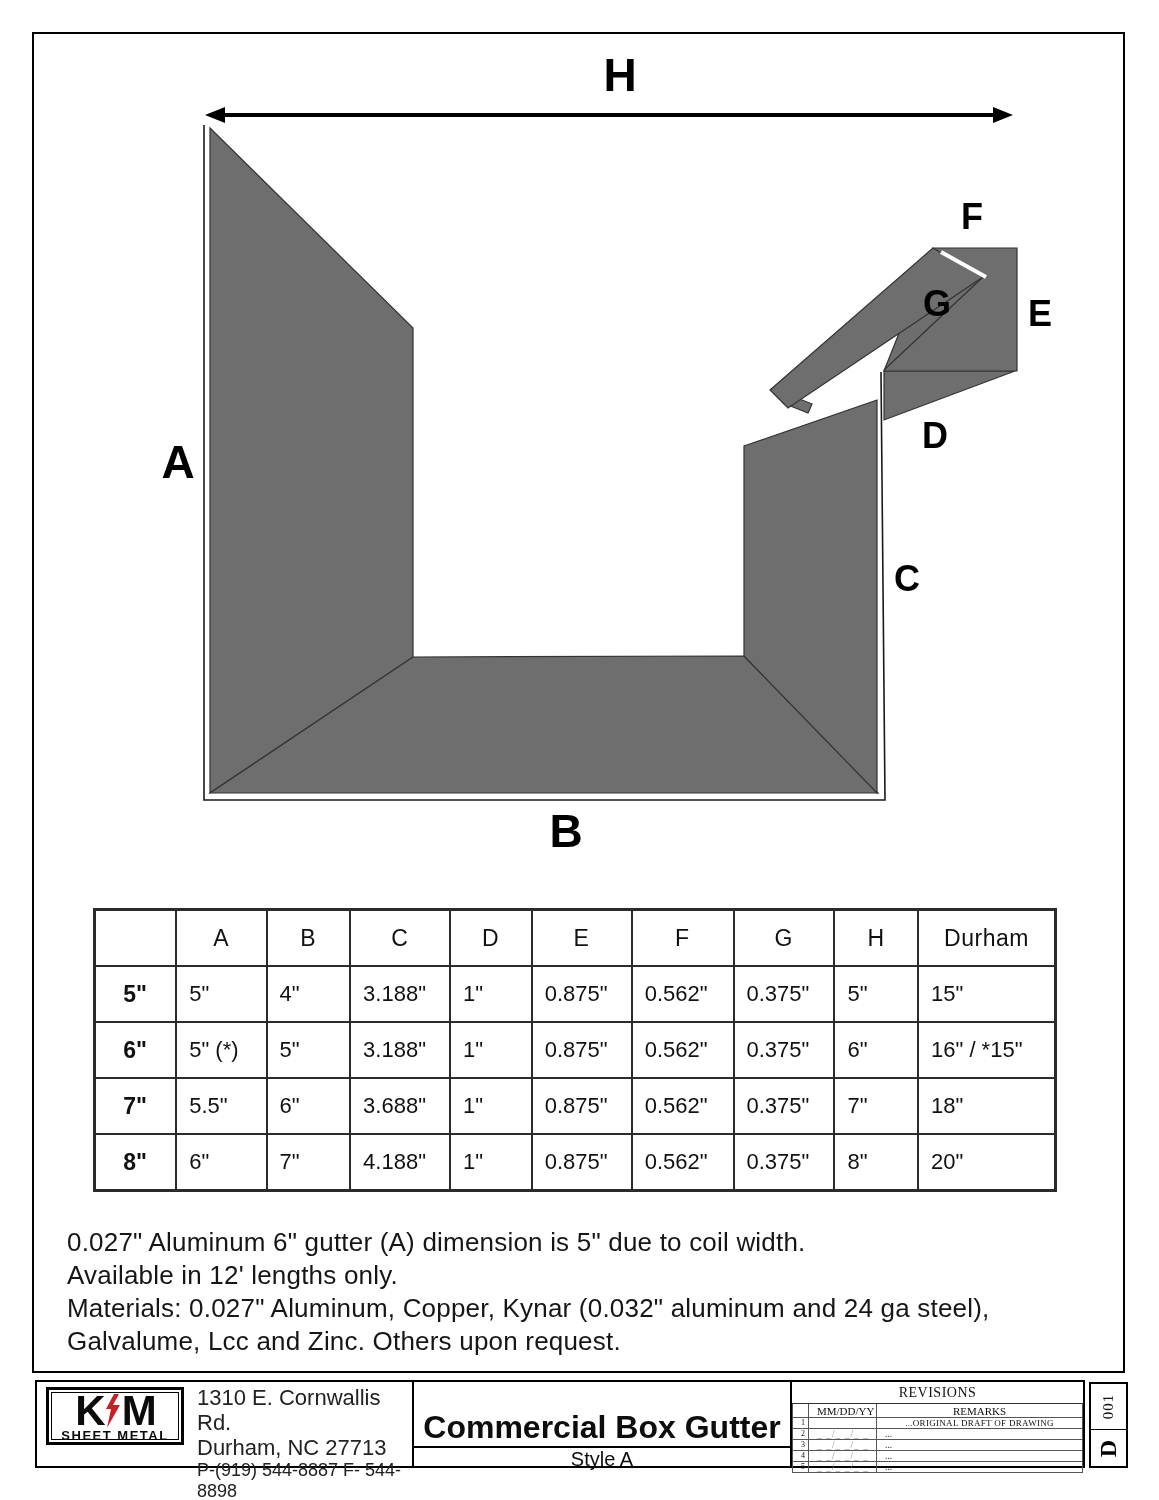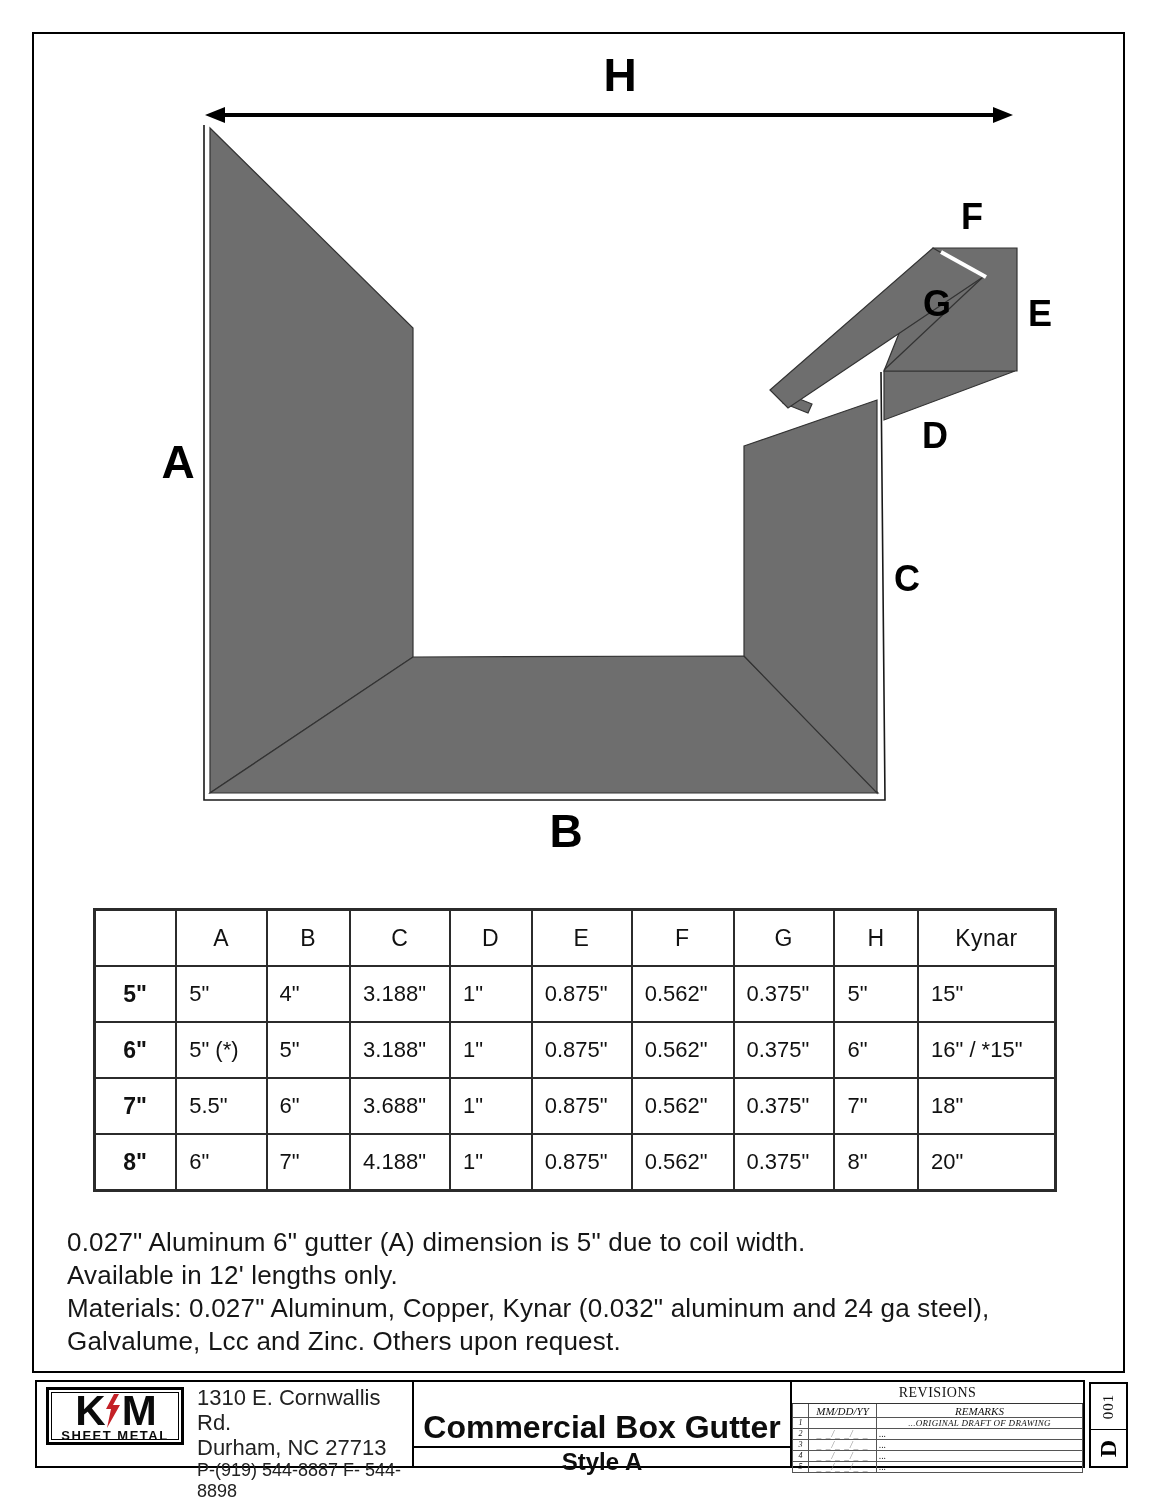--- a/index.html
+++ b/index.html
@@ -40,29 +40,29 @@
   .logo-bolt{margin:0 1px;}
   .logo-sub{font-size:13px;font-weight:700;letter-spacing:1.5px;color:#0b0b0b;margin-top:-4px;}
   .address{position:absolute;left:160px;top:3px;width:214px;color:#222;}
   .addr-lg{font-size:22px;line-height:25px;}
   .addr-sm{font-size:18px;line-height:21px;}
   .contact{position:absolute;left:7px;bottom:1px;font-size:16.5px;color:#111;}
   .tb-mid{width:380px;flex:0 0 auto;border-left:2px solid #000;border-right:2px solid #000;
           box-sizing:border-box;display:flex;flex-direction:column;}
   .tb-title{height:53px;border-bottom:2px solid #000;display:flex;align-items:center;
             justify-content:center;font-size:32px;font-weight:700;letter-spacing:0px;color:#0d0d0d;margin-top:27px;}
-  .tb-style{flex:1;display:flex;align-items:center;justify-content:center;font-size:24px;
-            font-weight:700;color:#0d0d0d;}
+  .tb-style{flex:1;display:flex;align-items:center;justify-content:center;font-size:20px;
+            font-weight:400;color:#0d0d0d;}
   .tb-right{flex:1;font-family:"Liberation Serif",serif;color:#111;display:flex;
             flex-direction:column;}
   .rev-title{height:21px;border-bottom:1px solid #333;text-align:center;font-size:14px;
              line-height:21px;letter-spacing:0.5px;}
   table.rev{border-collapse:collapse;width:100%;table-layout:fixed;font-family:"Liberation Serif",serif;}
   table.rev td{border:1px solid #555;height:10px;font-size:9.5px;line-height:10px;
-               white-space:nowrap;overflow:hidden;padding:0 2px;font-style:italic;}
+               white-space:nowrap;overflow:hidden;padding:0 8px;}
   table.rev td.c-num{text-align:center;font-size:8px;}
   table.rev td.c-date{text-align:center;}
   table.rev td.c-rem{text-align:left;}
   table.rev tr.hdr td{font-size:11px;height:13px;text-align:center;border-top:none;}
   table.rev td.muted{color:#8a8a8a;letter-spacing:1px;}
   table.rev td.rem1{text-align:center;font-size:9px;letter-spacing:0.3px;}
 
   .sheet-box{position:absolute;left:1089px;top:1382px;width:39px;height:86px;
              border:2.5px solid #000;box-sizing:border-box;display:flex;flex-direction:column;
              font-family:"Liberation Serif",serif;background:#fff;}
@@ -127,21 +127,21 @@
       <tr>
         <th></th>
         <th>A</th>
         <th>B</th>
         <th>C</th>
         <th>D</th>
         <th>E</th>
         <th>F</th>
         <th>G</th>
         <th>H</th>
-        <th class="stock">Kynar</th>
+        <th class="stock">Durham</th>
       </tr>
     </thead>
     <tbody>
       <tr>
         <td class="rowhead">5"</td>
         <td>5"</td>
         <td>4"</td>
         <td>3.188"</td>
         <td>1"</td>
         <td>0.875"</td>

